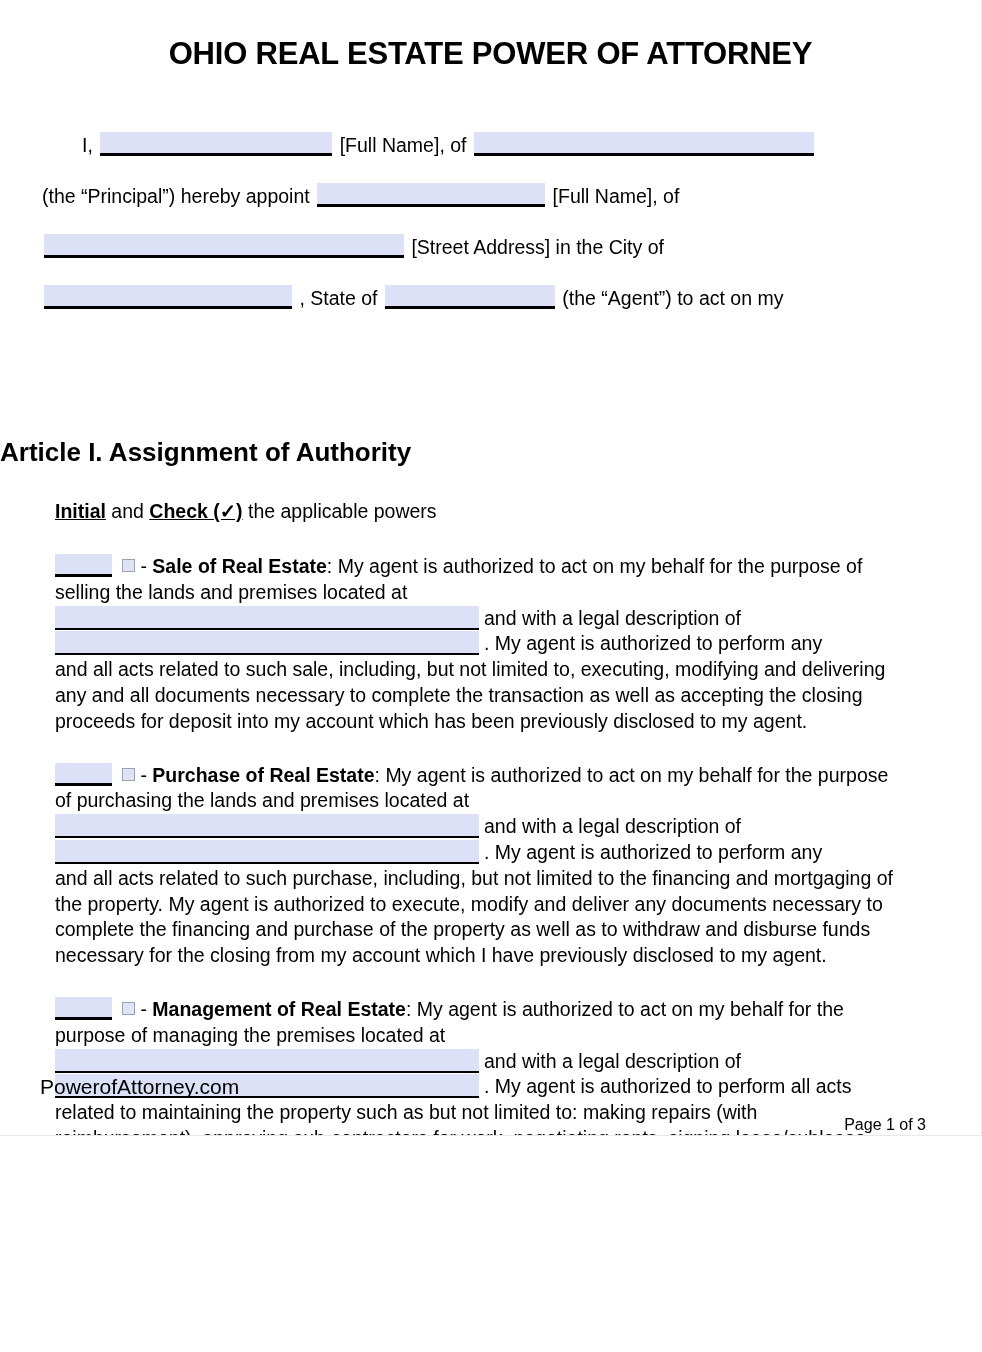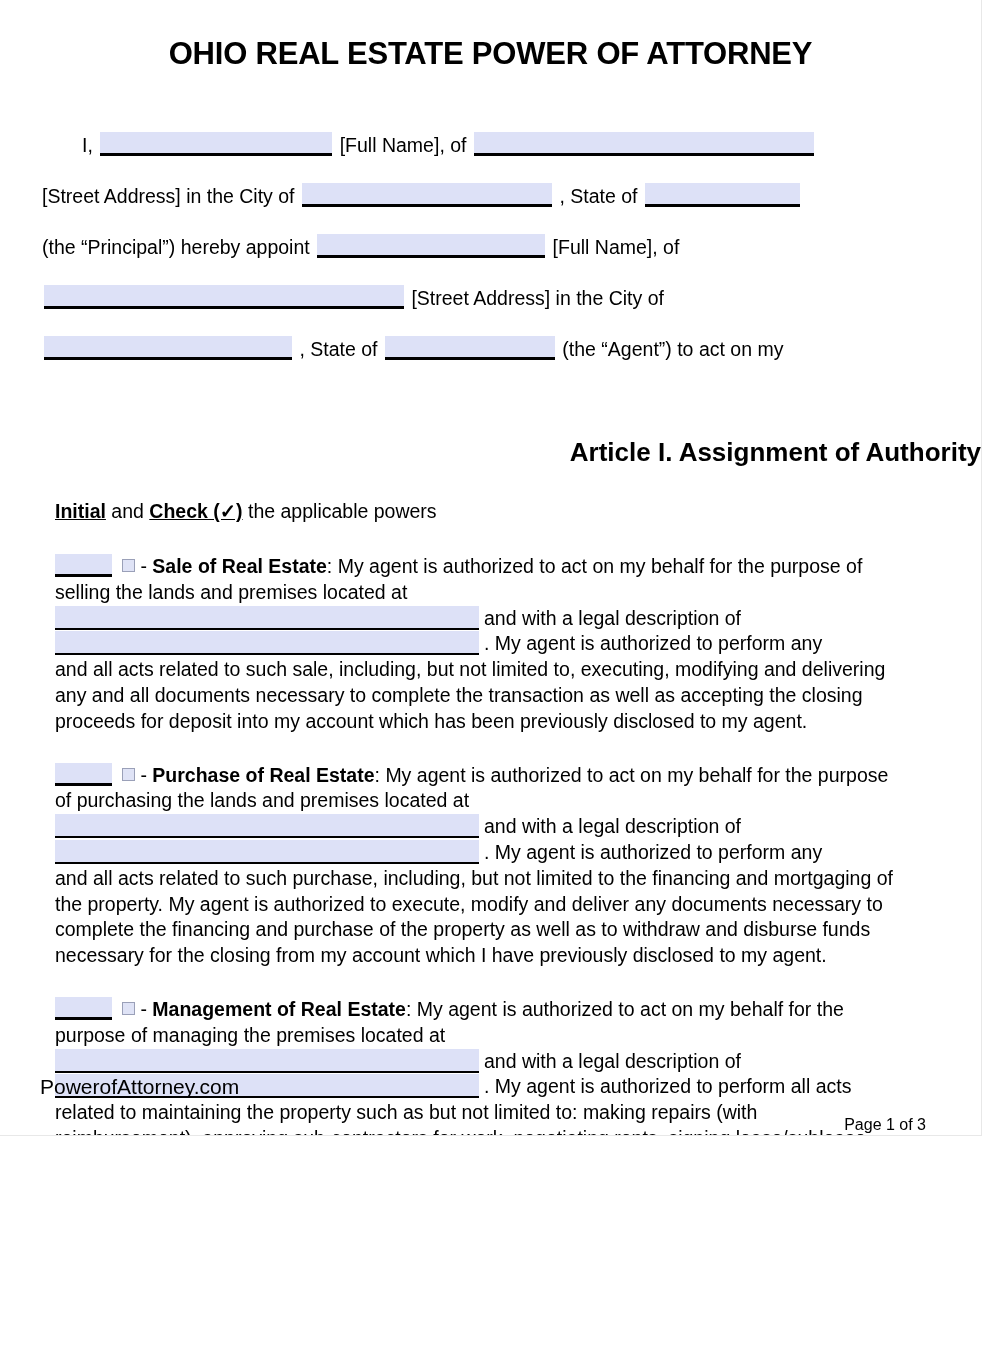--- a/index.html
+++ b/index.html
@@ -70,21 +70,21 @@
   .field.w-addr2  { width: 360px; }
   .field.w-city2  { width: 248px; }
   .field.w-state2 { width: 170px; }
 
   
   .article-heading {
     position: absolute;
     left: 0;
     right: 0;
     top: 437px;
-    text-align: right;
+    text-align: left;
     font-size: 26px;
     font-weight: bold;
   }
 
   
   .instruction {
     position: absolute;
     left: 55px;
     top: 500px;
     font-size: 19.5px;
@@ -181,26 +181,20 @@
 
   <div class="body-area">
 
     <div class="line indent-i">
       <span>I,</span>
       <span class="field w-name"></span>
       <span>[Full Name], of</span>
       <span class="field w-addr"></span>
     </div>
 
-    <div class="line">
-      <span>[Street Address] in the City of</span>
-      <span class="field w-city"></span>
-      <span>, State of</span>
-      <span class="field w-state"></span>
-    </div>
 
     <div class="line">
       <span>(the “Principal”) hereby appoint</span>
       <span class="field w-name2"></span>
       <span>[Full Name], of</span>
     </div>
 
     <div class="line">
       <span class="field w-addr2"></span>
       <span>[Street Address] in the City of</span>

